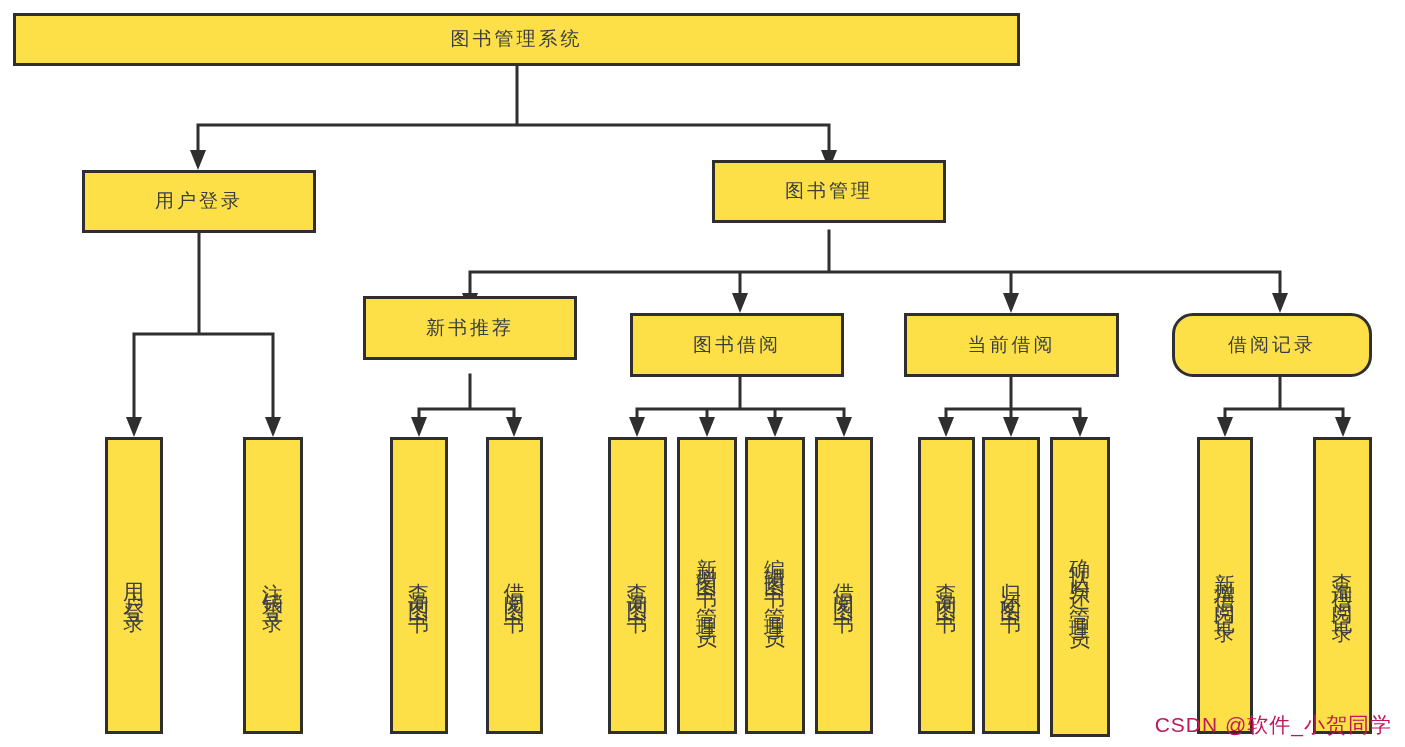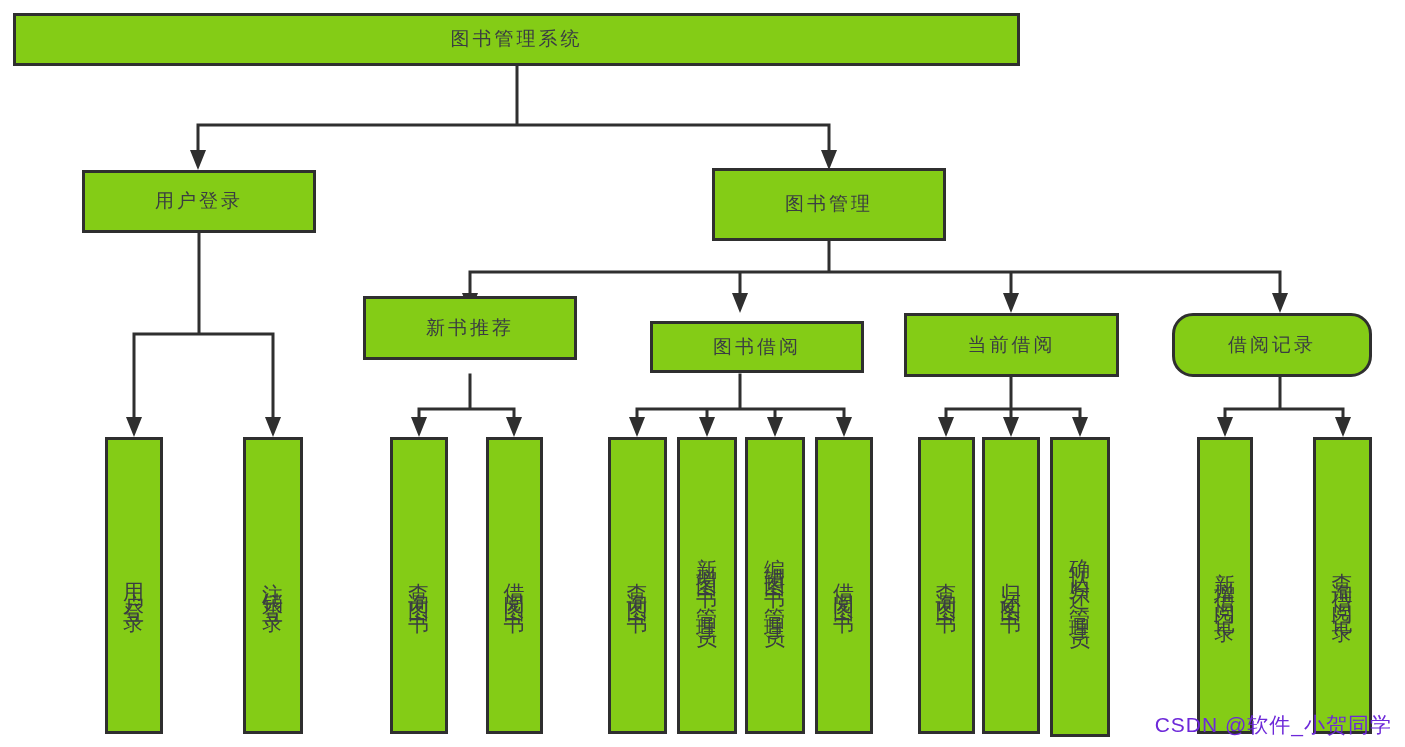--- a/index.html
+++ b/index.html
@@ -19,21 +19,21 @@
     position: absolute;
     left: 0;
     top: 0;
     width: 1405px;
     height: 747px;
     z-index: 1;
   }
   .box {
     position: absolute;
     box-sizing: border-box;
-    background: #84cc16;
+    background: #fde047;
     border: 3px solid #2f2f2f;
     display: flex;
     align-items: center;
     justify-content: center;
     color: #3a3d42;
     z-index: 2;
   }
   .box .lbl {
     font-size: 19px;
     letter-spacing: 3px;
@@ -47,21 +47,21 @@
     letter-spacing: 10px;
     line-height: 1;
     white-space: nowrap;
   }
   .watermark {
     position: absolute;
     top: 711px;
     right: 13px;
     font-size: 21px;
     letter-spacing: 1px;
-    color: #6d28d9;
+    color: #be185d;
     z-index: 6;
     white-space: nowrap;
   }
 </style>
 </head>
 <body>
 
 <div class="stage">
 
   <svg class="connectors" viewBox="0 0 1405 747" xmlns="http://www.w3.org/2000/svg">
@@ -104,28 +104,28 @@
     </g>
   </svg>
 
   <div class="box" style="left:13px; top:13px; width:1007px; height:53px;">
     <span class="lbl">图书管理系统</span>
   </div>
 
   <div class="box" style="left:82px; top:170px; width:234px; height:63px;">
     <span class="lbl">用户登录</span>
   </div>
-  <div class="box" style="left:712px; top:168px; width:234px; height:73px;">
+  <div class="box" style="left:712px; top:160px; width:234px; height:63px;">
     <span class="lbl">图书管理</span>
   </div>
 
   <div class="box" style="left:363px; top:296px; width:214px; height:64px;">
     <span class="lbl">新书推荐</span>
   </div>
-  <div class="box" style="left:650px; top:313px; width:214px; height:52px;margin-top:8px;">
+  <div class="box" style="left:630px; top:313px; width:214px; height:64px;">
     <span class="lbl">图书借阅</span>
   </div>
   <div class="box" style="left:904px; top:313px; width:215px; height:64px;">
     <span class="lbl">当前借阅</span>
   </div>
   <div class="box" style="left:1172px; top:313px; width:200px; height:64px;border-radius:21px;">
     <span class="lbl">借阅记录</span>
   </div>
 
   <div class="box leaf" style="left:105px; top:437px; width:58px; height:297px;">

